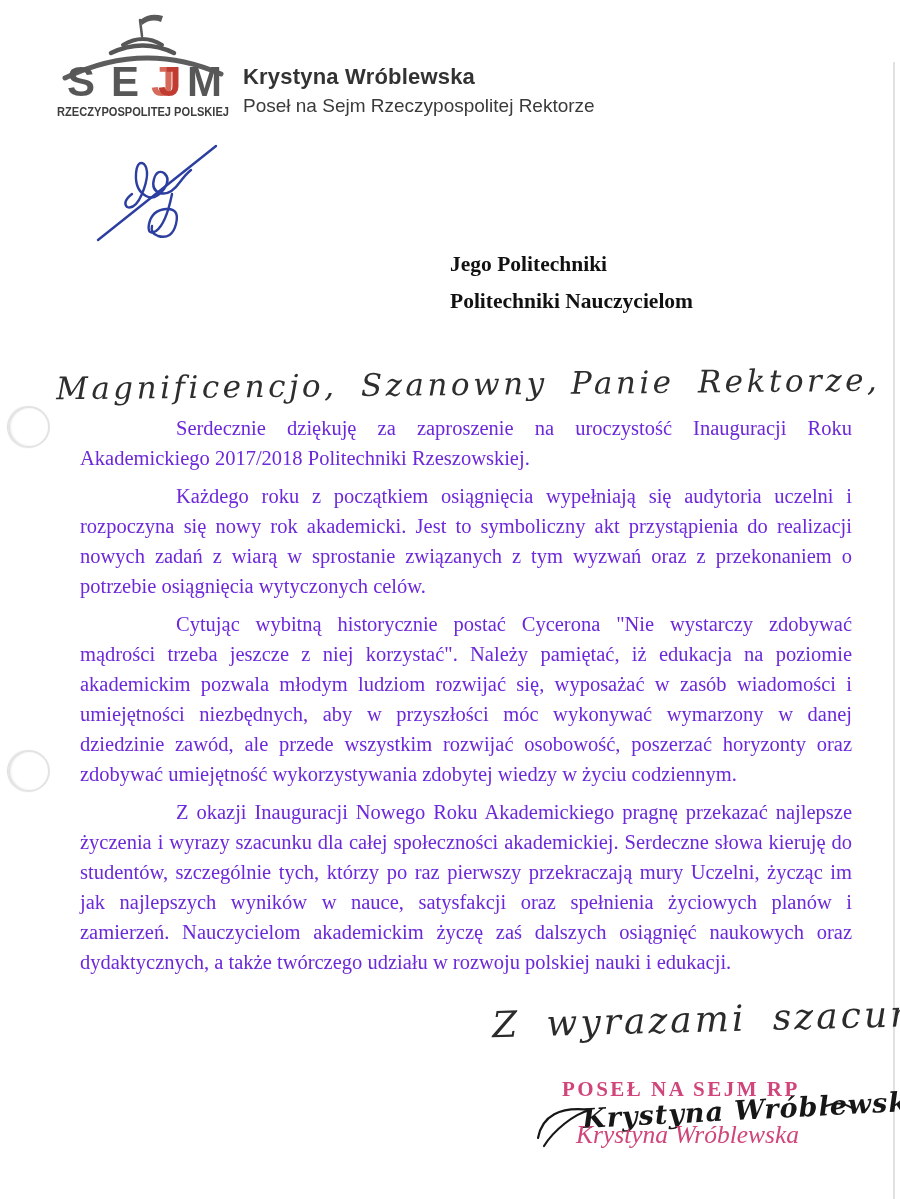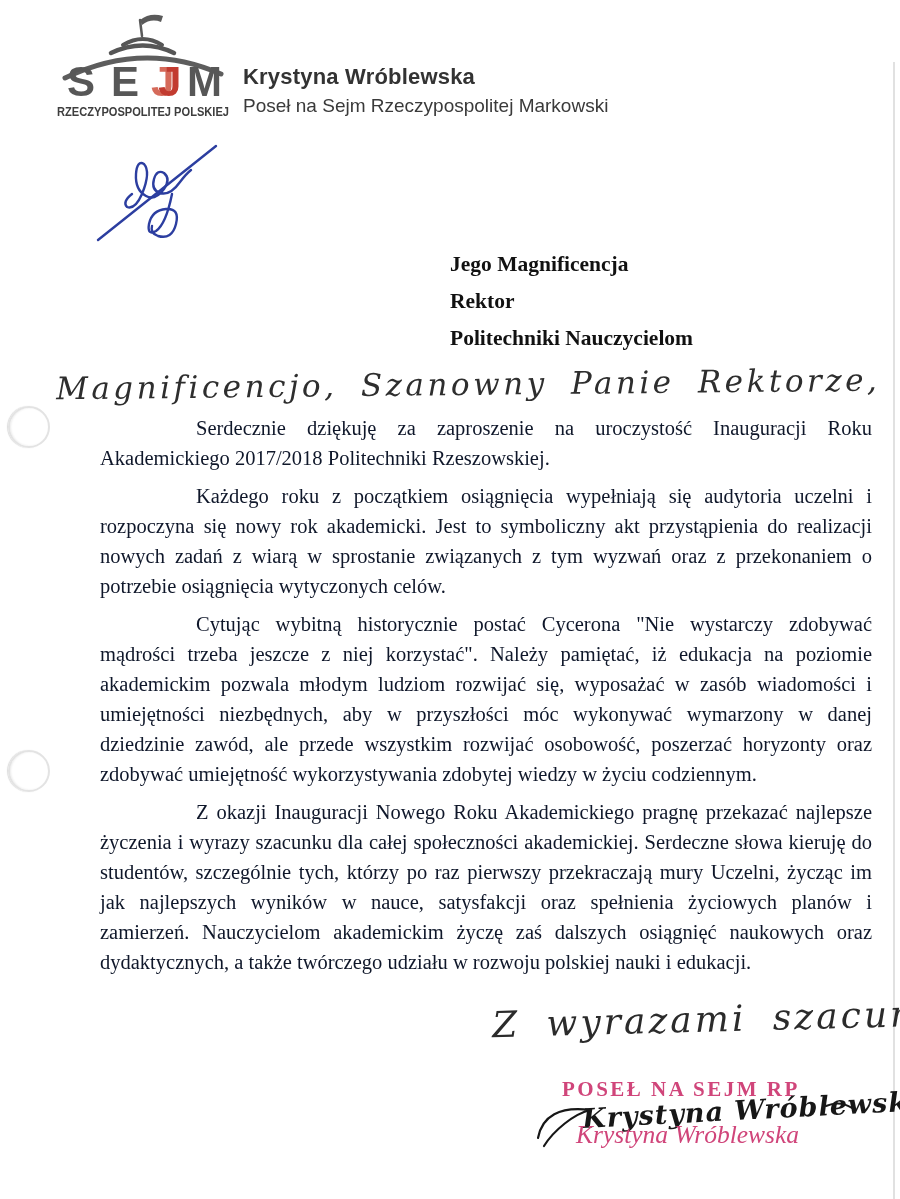--- a/index.html
+++ b/index.html
@@ -31,22 +31,22 @@
   
   .handwriting{
     font-family:"DejaVu Serif",serif;font-style:italic;color:#2e2e2e;
   }
   .salutation{
     position:absolute;left:56px;top:366px;width:815px;font-size:31px;
     letter-spacing:3.5px;word-spacing:10px;transform:rotate(-.6deg);white-space:nowrap;
   }
 
   
-  .body-text{position:absolute;left:100px;top:413px;width:772px;
-    font-size:20.5px;line-height:30px;text-align:justify;color:#0f172a;}
+  .body-text{position:absolute;left:80px;top:413px;width:772px;
+    font-size:20.5px;line-height:30px;text-align:justify;color:#6d28d9;}
   .body-text p{margin:0 0 8px 0;text-indent:96px;}
 
   
   .closing-hand{position:absolute;left:492px;top:998px;font-size:36px;
     letter-spacing:3px;word-spacing:12px;transform:rotate(-1.5deg);white-space:nowrap;color:#2b2b2b;}
   .stamp-title{position:absolute;left:562px;top:1077px;
     font-size:21px;font-weight:bold;letter-spacing:2.5px;white-space:nowrap;}
   .signature{position:absolute;left:534px;top:1086px;width:330px;height:64px;}
   .signature-flourish{position:absolute;left:0;top:0;}
   .signature-text{position:absolute;left:48px;top:8px;font-size:27px;font-weight:bold;
@@ -80,35 +80,34 @@
         <text x="96" y="84" fill="#d56a5a">J</text>
         <text x="103" y="84" fill="#c23b30">J</text>
         <text x="132" y="84" fill="#575757">M</text>
       </g>
       <text x="2" y="104" font-family="Liberation Sans, sans-serif" font-weight="bold" font-size="12" fill="#3e3e3e" textLength="172" lengthAdjust="spacingAndGlyphs">RZECZYPOSPOLITEJ POLSKIEJ</text>
     </svg>
   </div>
 
   <div class="sender">
     <div class="sender-name">Krystyna Wróblewska</div>
-    <div class="sender-title">Poseł na Sejm Rzeczypospolitej Markowski</div>
+    <div class="sender-title">Poseł na Sejm Rzeczypospolitej Rektorze</div>
   </div>
 
 
   <svg class="paraph" viewBox="0 0 150 118">
     <g stroke="#2c3ea0" stroke-width="2.4" fill="none" stroke-linecap="round">
       <path d="M6 110 L 124 16"></path>
       <path d="M40 64 Q 30 72 35 77 Q 43 80 50 64 Q 59 42 52 34 Q 45 30 44 44 Q 43 60 54 66 Q 63 71 72 59 Q 79 49 72 43 Q 65 39 62 49 Q 59 60 68 63 Q 78 66 88 52 Q 94 44 99 40"></path>
       <path d="M80 64 Q 74 94 64 101 Q 55 106 57 94 Q 60 80 74 79 Q 88 78 84 94 Q 80 110 66 106 Q 58 103 60 96"></path>
     </g>
   </svg>
 
   <div class="recipient">
-    <div>Jego Magnificencja</div>
-    <div>Rektor</div>
+    <div>Jego Politechniki</div>
     <div>Politechniki Nauczycielom</div>
   </div>
 
   <div class="salutation handwriting">Magnificencjo, Szanowny Panie Rektorze,</div>
 
   <main class="body-text">
     <p>Serdecznie dziękuję za zaproszenie na uroczystość Inauguracji Roku Akademickiego 2017/2018 Politechniki Rzeszowskiej.</p>
     <p>Każdego roku z początkiem osiągnięcia wypełniają się audytoria uczelni i rozpoczyna się nowy rok akademicki. Jest to symboliczny akt przystąpienia do realizacji nowych zadań z wiarą w sprostanie związanych z tym wyzwań oraz z przekonaniem o potrzebie osiągnięcia wytyczonych celów.</p>
     <p>Cytując wybitną historycznie postać Cycerona "Nie wystarczy zdobywać mądrości trzeba jeszcze z niej korzystać". Należy pamiętać, iż edukacja na poziomie akademickim pozwala młodym ludziom rozwijać się, wyposażać w zasób wiadomości i umiejętności niezbędnych, aby w przyszłości móc wykonywać wymarzony w danej dziedzinie zawód, ale przede wszystkim rozwijać osobowość, poszerzać horyzonty oraz zdobywać umiejętność wykorzystywania zdobytej wiedzy w życiu codziennym.</p>
     <p>Z okazji Inauguracji Nowego Roku Akademickiego pragnę przekazać najlepsze życzenia i wyrazy szacunku dla całej społeczności akademickiej. Serdeczne słowa kieruję do studentów, szczególnie tych, którzy po raz pierwszy przekraczają mury Uczelni, życząc im jak najlepszych wyników w nauce, satysfakcji oraz spełnienia życiowych planów i zamierzeń. Nauczycielom akademickim życzę zaś dalszych osiągnięć naukowych oraz dydaktycznych, a także twórczego udziału w rozwoju polskiej nauki i edukacji.</p>

